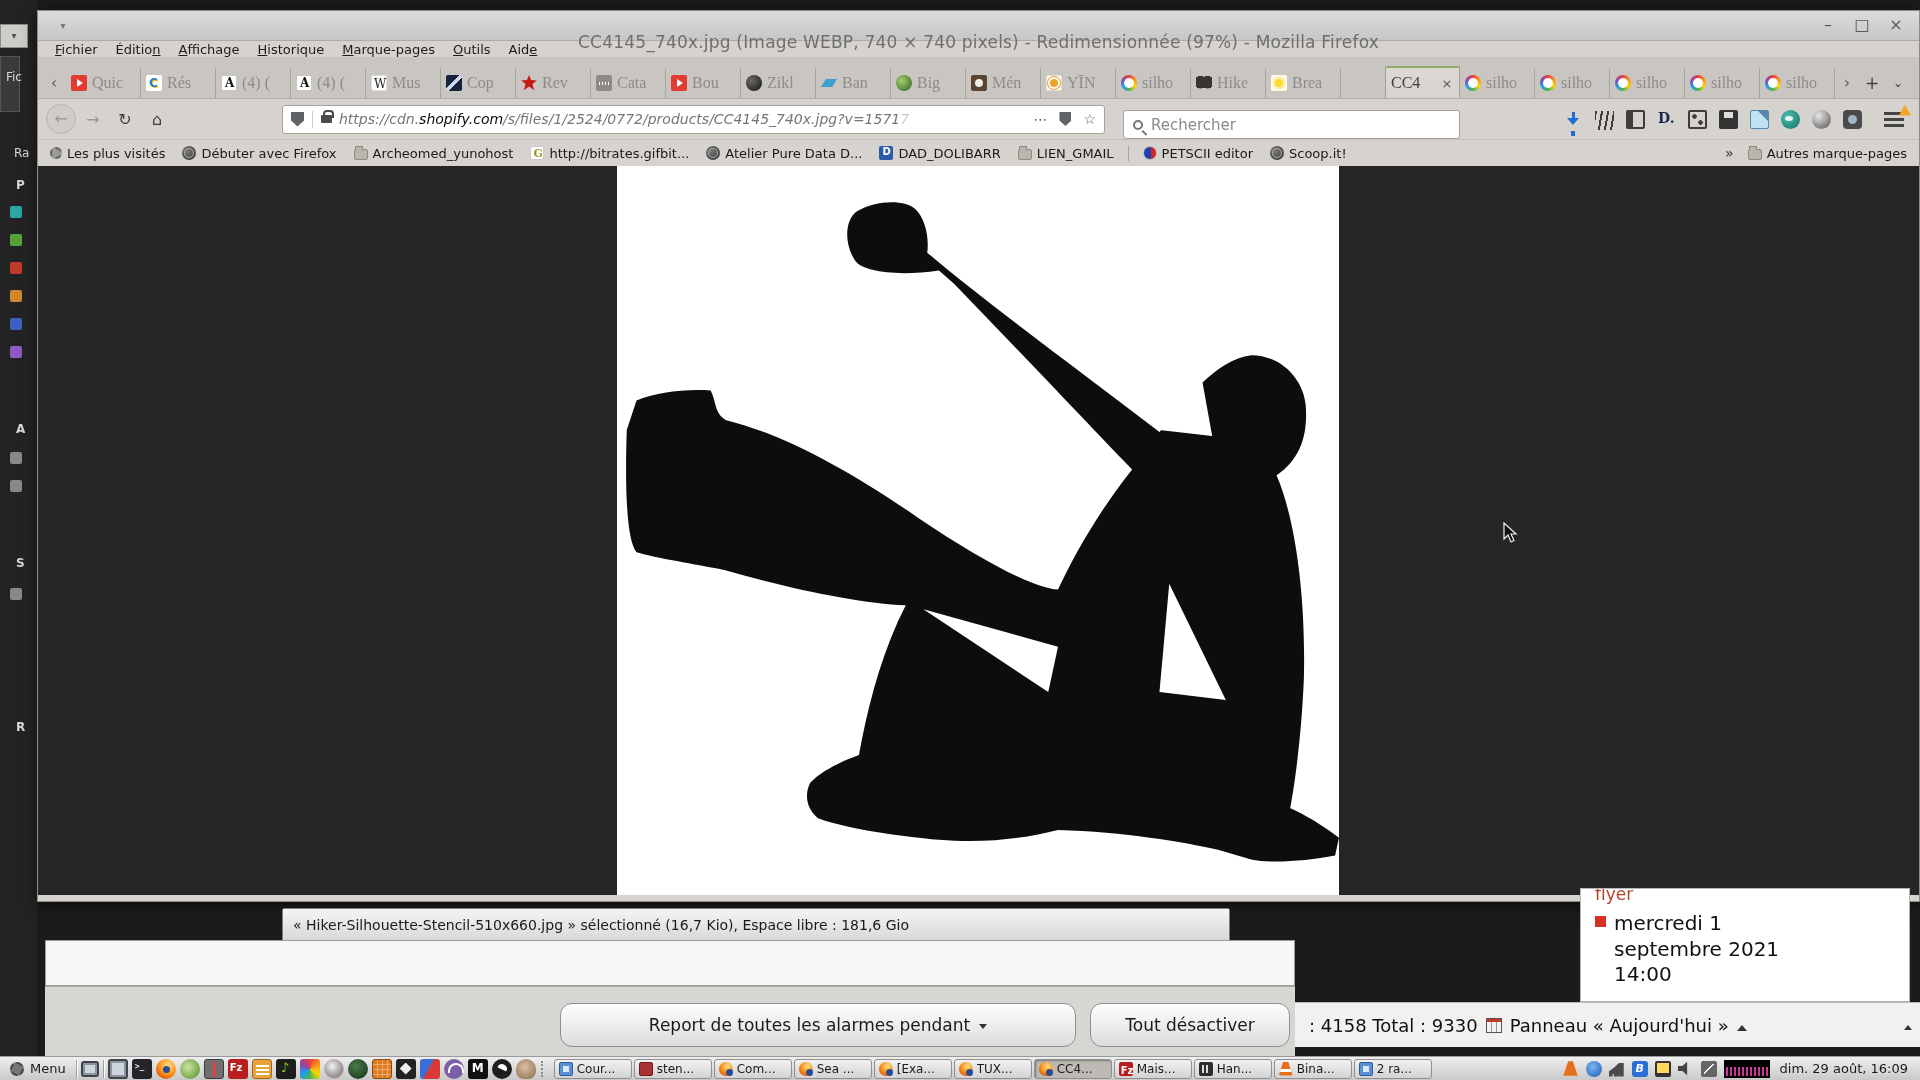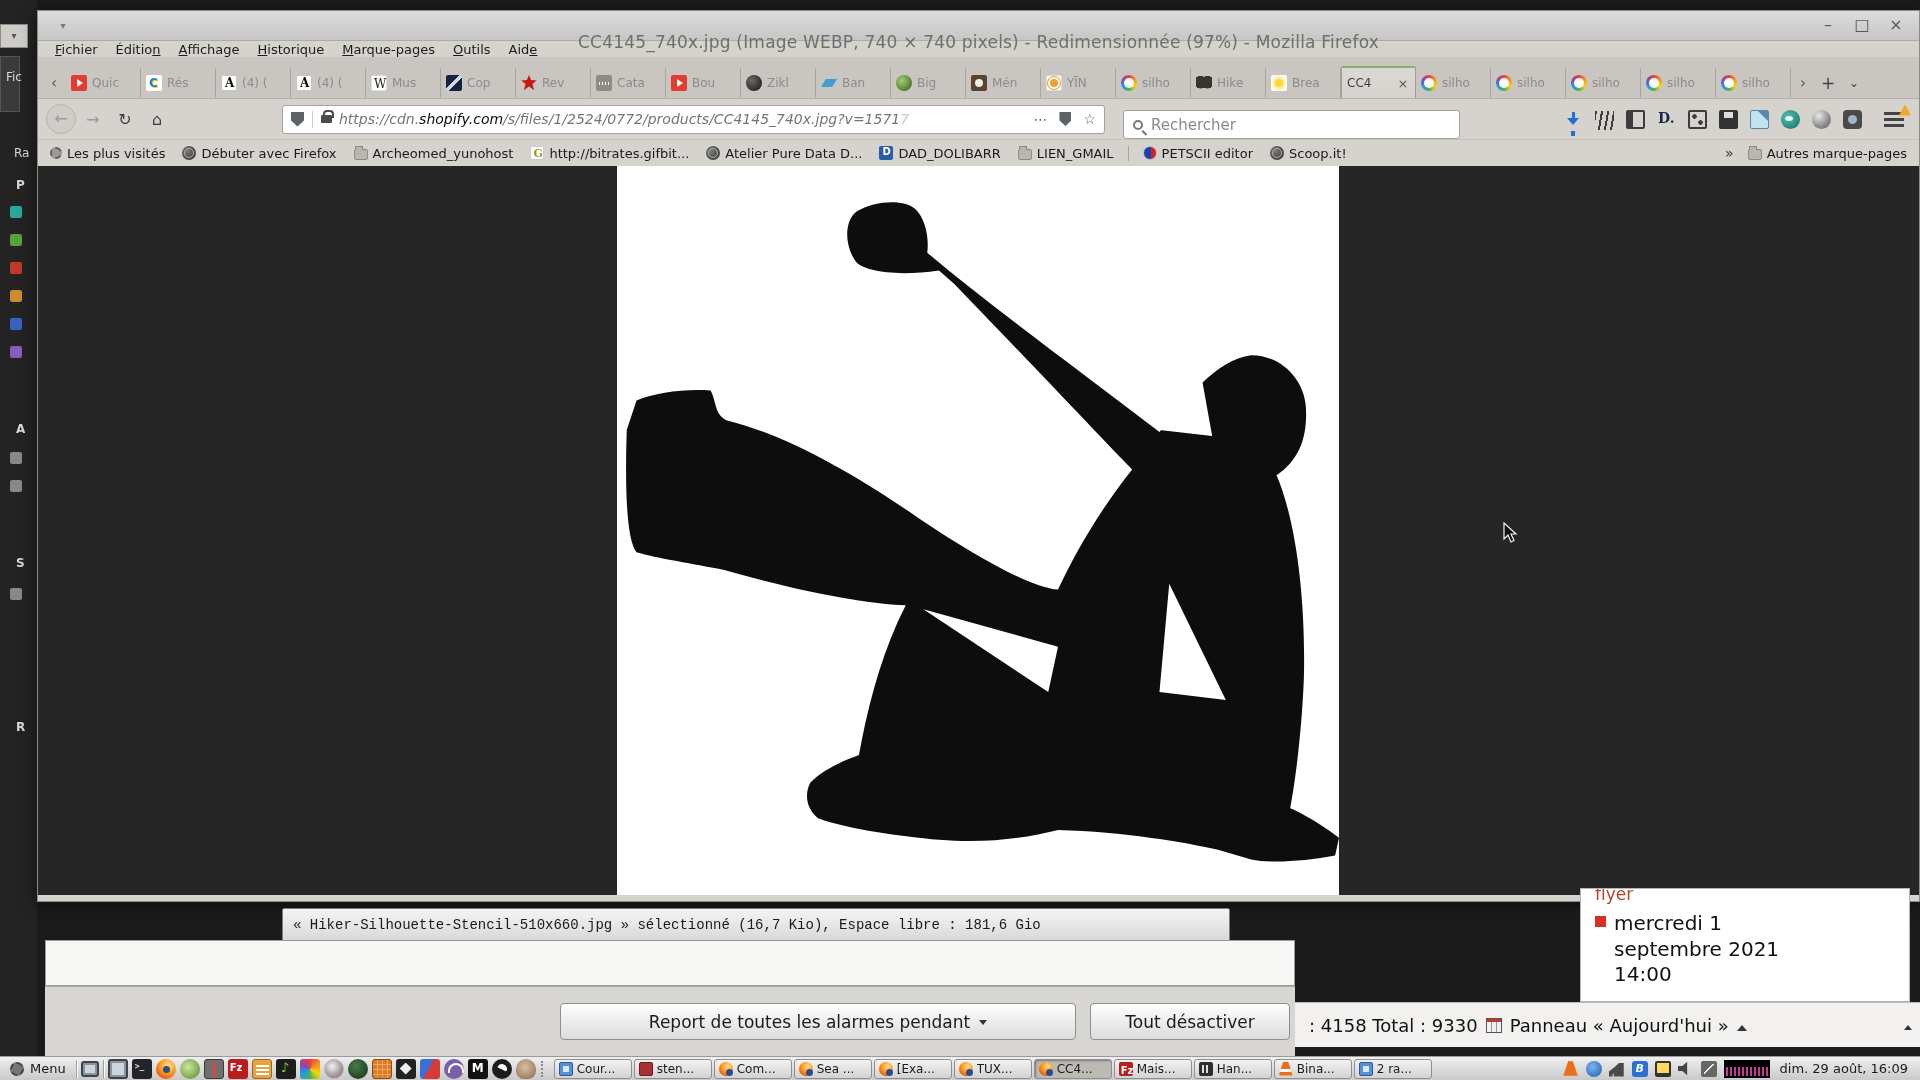--- a/index.html
+++ b/index.html
@@ -24,24 +24,24 @@
 
   .menubar { height:16px; display:flex; align-items:center; padding-left:8px; background:#d6d3ce; font-size:13px; color:#1c1c1c; }
   .menu-item { padding:3px 9px; }
   .menu-item .u { text-decoration:underline; }
 
   
   .tabbar { height:42px; background:#c9c5c0; display:flex; align-items:flex-end; padding:0 4px; border-bottom:1px solid #b4b0aa; }
   .tab-scroll { width:24px; height:30px; display:flex; align-items:center; justify-content:center; color:#555; font-size:15px; flex:none; }
   #tabs { display:flex; align-items:flex-end; flex:none; }
   .tab { width:75px; height:30px; display:flex; align-items:center; padding:0 5px; position:relative; flex:none; border-right:1px solid #a8a49e; }
-  .tab.active { background:linear-gradient(#dcd9d4,#d6d3ce); border:1px solid #a19d96; border-bottom:none; border-top:2px solid #8fae6d; height:32px; border-radius:2px 2px 0 0; }
+  .tab.active { background:linear-gradient(#dcd9d4,#d6d3ce); border:1px solid #a19d96; border-bottom:none; border-top:2px solid #8fae6d; height:32px; border-radius:2px 2px 0 0;margin-left:44px; }
   .tfav { width:16px; height:16px; flex:none; margin-right:5px; position:relative; border-radius:2px; }
-  .tlabel { font-size:12px; color:#8c8c8c; white-space:nowrap; overflow:hidden; flex:1;
-            -webkit-mask-image:linear-gradient(90deg,#000 65%,transparent); mask-image:linear-gradient(90deg,#000 65%,transparent); }
+  .tlabel { font-size:16px; color:#8c8c8c; white-space:nowrap; overflow:hidden; flex:1;
+            -webkit-mask-image:linear-gradient(90deg,#000 65%,transparent); mask-image:linear-gradient(90deg,#000 65%,transparent);font-family:Liberation Serif, serif; }
   .tab.active .tlabel { color:#3f3f3f; }
   .tclose { display:none; width:14px; color:#555; font-size:13px; text-align:center; flex:none; }
   .tab.active .tclose { display:block; }
   .tab-new,.tab-list { width:26px; height:30px; display:flex; align-items:center; justify-content:center; color:#444; font-size:17px; flex:none; }
   .tab-list { font-size:12px; }
   .i-youtube { background:#e23b30; } .i-youtube::after{ content:""; position:absolute; left:6px; top:4px; border:4px solid transparent; border-left:6px solid #fff; }
   .i-cresus { background:#fff; } .i-cresus::after{ content:"C"; position:absolute; left:3px; top:1px; font:bold 12px "DejaVu Sans"; color:#1c84d8; text-shadow:1px 1px 0 #f5c518; }
   .i-letter-a { background:#fff; border:1px solid #c6c6c6; } .i-letter-a::after{ content:"A"; position:absolute; left:3px; top:0px; font:bold 12px "DejaVu Serif"; color:#111; }
   .i-wikipedia { background:#fff; border:1px solid #ddd; } .i-wikipedia::after{ content:"W"; position:absolute; left:2px; top:1px; font:12px "DejaVu Serif"; color:#222; }
   .i-dark-logo { background:linear-gradient(135deg,#16233f 42%,#cfd8ea 42% 58%,#16233f 58%); }
@@ -108,24 +108,24 @@
   .i-commodore { background:linear-gradient(90deg,#1f3fae 58%,#d42222 58%); border-radius:50%; border:1px solid #bbb; }
   .bm-right { margin-left:auto; display:flex; align-items:center; gap:14px; }
   .chev { color:#333; font-size:14px; }
 
   
   .content { position:relative; height:729px; background:#262626; overflow:hidden; }
   .imgbox { position:absolute; left:579px; top:0; width:722px; height:729px; background:#ffffff; }
   .imgbox svg { width:100%; height:100%; display:block; }
 
   
-  #status-popup { position:absolute; left:282px; top:908px; width:948px; height:29px; background:linear-gradient(#f4f4f4,#d8d8d8); border:1px solid #7c7c7c; border-radius:2px; display:flex; align-items:center; padding:16px 10px; font-size:14px; color:#1a1a1a; white-space:nowrap; overflow:hidden;font-family:Liberation Mono, monospace; }
+  #status-popup { position:absolute; left:282px; top:908px; width:948px; height:29px; background:linear-gradient(#f4f4f4,#d8d8d8); border:1px solid #7c7c7c; border-radius:2px; display:flex; align-items:center; padding:16px 10px; font-size:14px; color:#1a1a1a; white-space:nowrap; overflow:hidden; }
   #white-strip { position:absolute; left:45px; top:940px; width:1250px; height:46px; background:#f7f7f6; border:1px solid #9a9a9a; }
   #gray-band { position:absolute; left:45px; top:986px; width:1250px; height:70px; background:#d8d6d2; border-top:1px solid #aaa; }
-  .alarm-btn { position:absolute; height:37px; background:linear-gradient(#fefefe,#dcdcdc); border:1px solid #8f8f8f; border-radius:4px; font-size:17px; color:#1a1a1a; display:flex; align-items:center; justify-content:center; box-shadow:0 1px 0 rgba(255,255,255,.8) inset; }
+  .alarm-btn { position:absolute; height:44px; background:linear-gradient(#fefefe,#dcdcdc); border:1px solid #8f8f8f; border-radius:12px; font-size:17px; color:#1a1a1a; display:flex; align-items:center; justify-content:center; box-shadow:0 1px 0 rgba(255,255,255,.8) inset; }
   #btn-report { left:560px; top:1003px; width:516px; }
   #btn-disable { left:1090px; top:1003px; width:200px; }
   .caret-down { width:0; height:0; border:4px solid transparent; border-top:5px solid #333; margin-left:9px; position:relative; top:3px; }
 
   #calendar-panel { position:absolute; left:1580px; top:888px; width:330px; height:114px; background:#ffffff; border:1px solid #b5b5b5; overflow:hidden; padding:2px 10px 0 14px; }
   .flyer { color:#b5442c; font-size:17px; margin-top:-7px; }
   .cal-line { display:flex; align-items:flex-start; gap:8px; margin-top:6px; }
   .bullet { width:11px; height:11px; background:#d93025; margin-top:6px; flex:none; }
   .cal-date { font-size:20px; color:#111; line-height:26px; }
   .cal-time { font-size:20px; color:#111; margin-left:19px; line-height:24px; }

